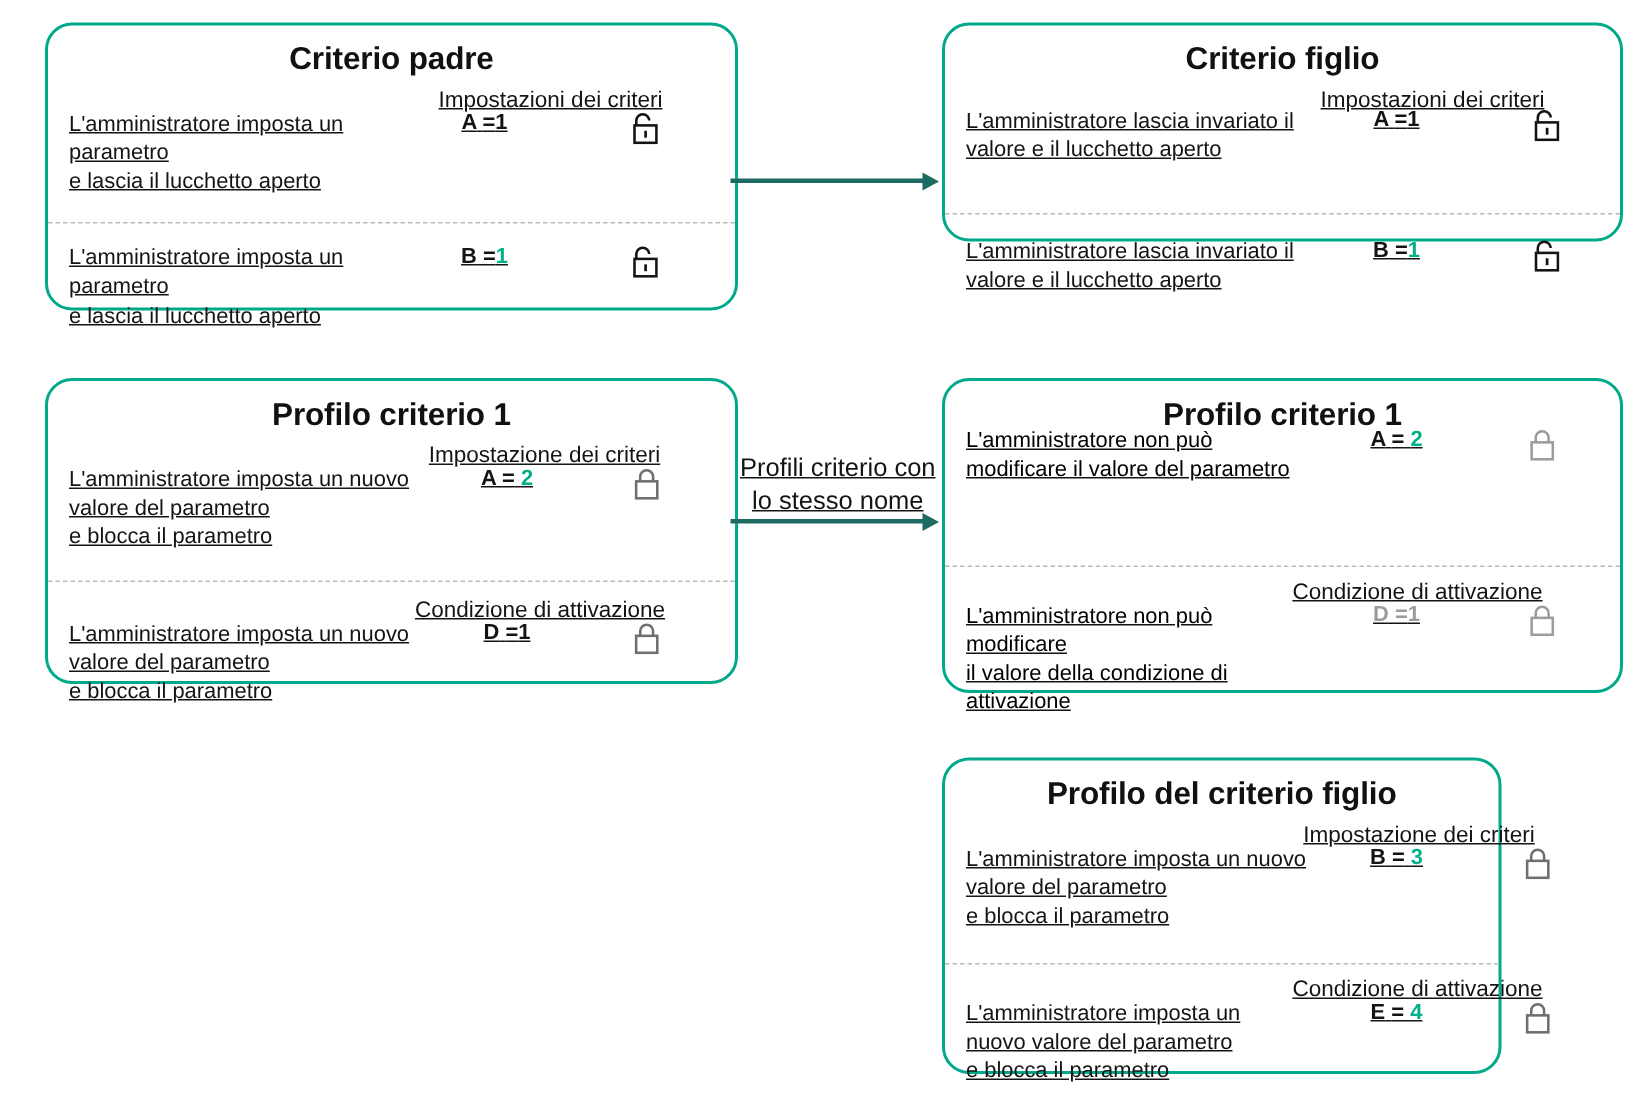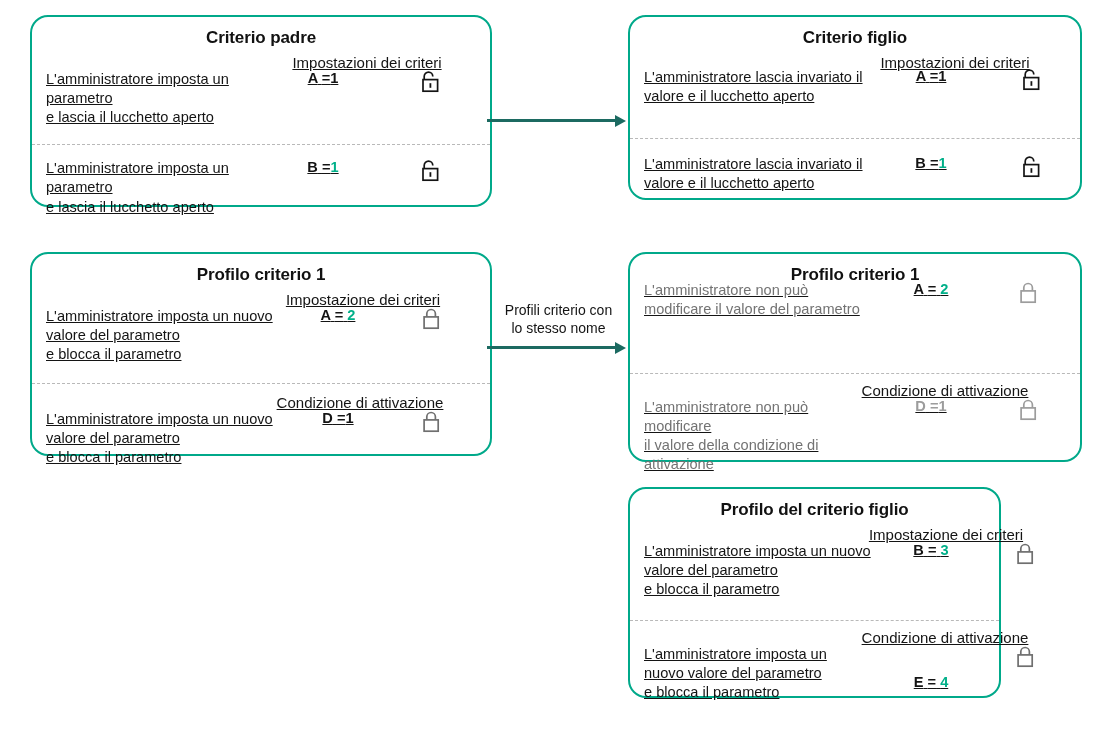--- a/index.html
+++ b/index.html
@@ -17,21 +17,21 @@
   
   .card{
     position:absolute;
     box-sizing:border-box;
     border:2px solid #00a98a;
     border-radius:18px;
     background:#ffffff;
   }
   .card-title{
     text-align:center;
-    font-size:17px;
+    font-size:21px;
     font-weight:bold;
     color:#111111;
     letter-spacing:-0.1px;
     margin-top:11px;
     margin-bottom:2px;
   }
   .section{
     position:relative;
     box-sizing:border-box;
     text-decoration:underline;
@@ -51,21 +51,21 @@
     align-items:flex-start;
     padding-bottom:6px;
   }
   .sec-desc{
     font-size:14.6px;
     line-height:1.32;
     color:#141414;
     flex:0 0 auto;
     white-space:pre-line;
   }
-  .sec-desc.muted{color:#737373;}
+  .sec-desc.muted{color:#000000;}
   .sec-val{
     font-size:14.6px;
     font-weight:bold;
     color:#141414;
     text-align:center;
     flex:0 0 auto;
   }
   .sec-val .v{color:#00b089;}
   .sec-val.muted, .sec-val.muted .v{color:#9c9c9c;}
   .sec-lock{
@@ -89,23 +89,24 @@
     position:absolute;
     top:-4.5px;
     width:0;height:0;
     border-top:6px solid transparent;
     border-bottom:6px solid transparent;
     border-left:11px solid #1c6a61;
   }
   .arrow-label{
     position:absolute;
     text-align:center;
-    font-size:14px;
+    font-size:17px;
     line-height:1.3;
     color:#141414;
+    text-decoration:underline;
   }
 </style>
 </head>
 <body>
 
 <div class="stage">
 
   <div class="card" style="left:30px;top:15px;width:462px;height:192px;">
     <div class="card-title">Criterio padre</div>
 
@@ -142,21 +143,21 @@
           <svg width="22" height="24" viewBox="0 0 22 24">
             <path d="M5.2 9.5 V6.4 a4.3 4.3 0 0 1 8.6 0" fill="none" stroke="#141414" stroke-width="1.7"></path>
             <rect x="4" y="9.6" width="14.6" height="11.6" fill="none" stroke="#141414" stroke-width="1.7"></rect>
             <rect x="10.5" y="13.2" width="1.8" height="4.6" fill="#141414"></rect>
           </svg>
         </div>
       </div>
     </div>
   </div>
 
-  <div class="card" style="left:628px;top:15px;width:454px;height:185px;">
+  <div class="card" style="left:628px;top:15px;width:454px;height:146px;">
     <div class="card-title">Criterio figlio</div>
 
     <div class="section" style="height:88px;">
       <div class="sec-head" style="width:230px;margin-left:210px;">Impostazioni dei criteri</div>
       <div class="sec-row" style="margin-top:-4px;">
         <div class="sec-desc" style="width:246px;padding-left:14px;box-sizing:border-box;">L'amministratore lascia invariato il
 valore e il lucchetto aperto</div>
         <div class="sec-val" style="width:110px;">
           <span>A</span>
           <span>=</span><span>1</span>
@@ -266,21 +267,21 @@
         <div class="sec-lock" style="width:86px;">
           <svg width="22" height="24" viewBox="0 0 22 24">
             <path d="M5.8 9.8 V6.8 a4.3 4.3 0 0 1 8.6 0 V9.8" fill="none" stroke="#9c9c9c" stroke-width="1.7"></path>
             <rect x="3.1" y="9.9" width="14.1" height="11.3" fill="none" stroke="#9c9c9c" stroke-width="1.7"></rect>
           </svg>
         </div>
       </div>
     </div>
   </div>
 
-  <div class="card" style="left:628px;top:487px;width:373px;height:211px;">
+  <div class="card" style="left:628px;top:505px;width:373px;height:211px;">
     <div class="card-title">Profilo del criterio figlio</div>
 
     <div class="section" style="height:98px;">
       <div class="sec-head" style="width:240px;margin-left:196px;">Impostazione dei criteri</div>
       <div class="sec-row" style="margin-top:-2px;">
         <div class="sec-desc" style="width:250px;padding-left:14px;box-sizing:border-box;">L'amministratore imposta un nuovo
 valore del parametro
  e blocca il parametro</div>
         <div class="sec-val" style="width:102px;">
           <span>B</span>
@@ -294,21 +295,21 @@
         </div>
       </div>
     </div>
 
     <div class="section" style="height:100px;">
       <div class="sec-head" style="width:250px;margin-left:190px;margin-top:4px;">Condizione di attivazione</div>
       <div class="sec-row" style="margin-top:-2px;">
         <div class="sec-desc" style="width:250px;padding-left:14px;box-sizing:border-box;">L'amministratore imposta un
 nuovo valore del parametro
  e blocca il parametro</div>
-        <div class="sec-val" style="width:102px;margin-top:29px;">
+        <div class="sec-val" style="width:102px;">
           <span>E</span>
           <span>=</span> <span class="v">4</span>
         </div>
         <div class="sec-lock" style="width:88px;">
           <svg width="22" height="24" viewBox="0 0 22 24">
             <path d="M5.8 9.8 V6.8 a4.3 4.3 0 0 1 8.6 0 V9.8" fill="none" stroke="#6f6f6f" stroke-width="1.7"></path>
             <rect x="3.1" y="9.9" width="14.1" height="11.3" fill="none" stroke="#6f6f6f" stroke-width="1.7"></rect>
           </svg>
         </div>
       </div>

